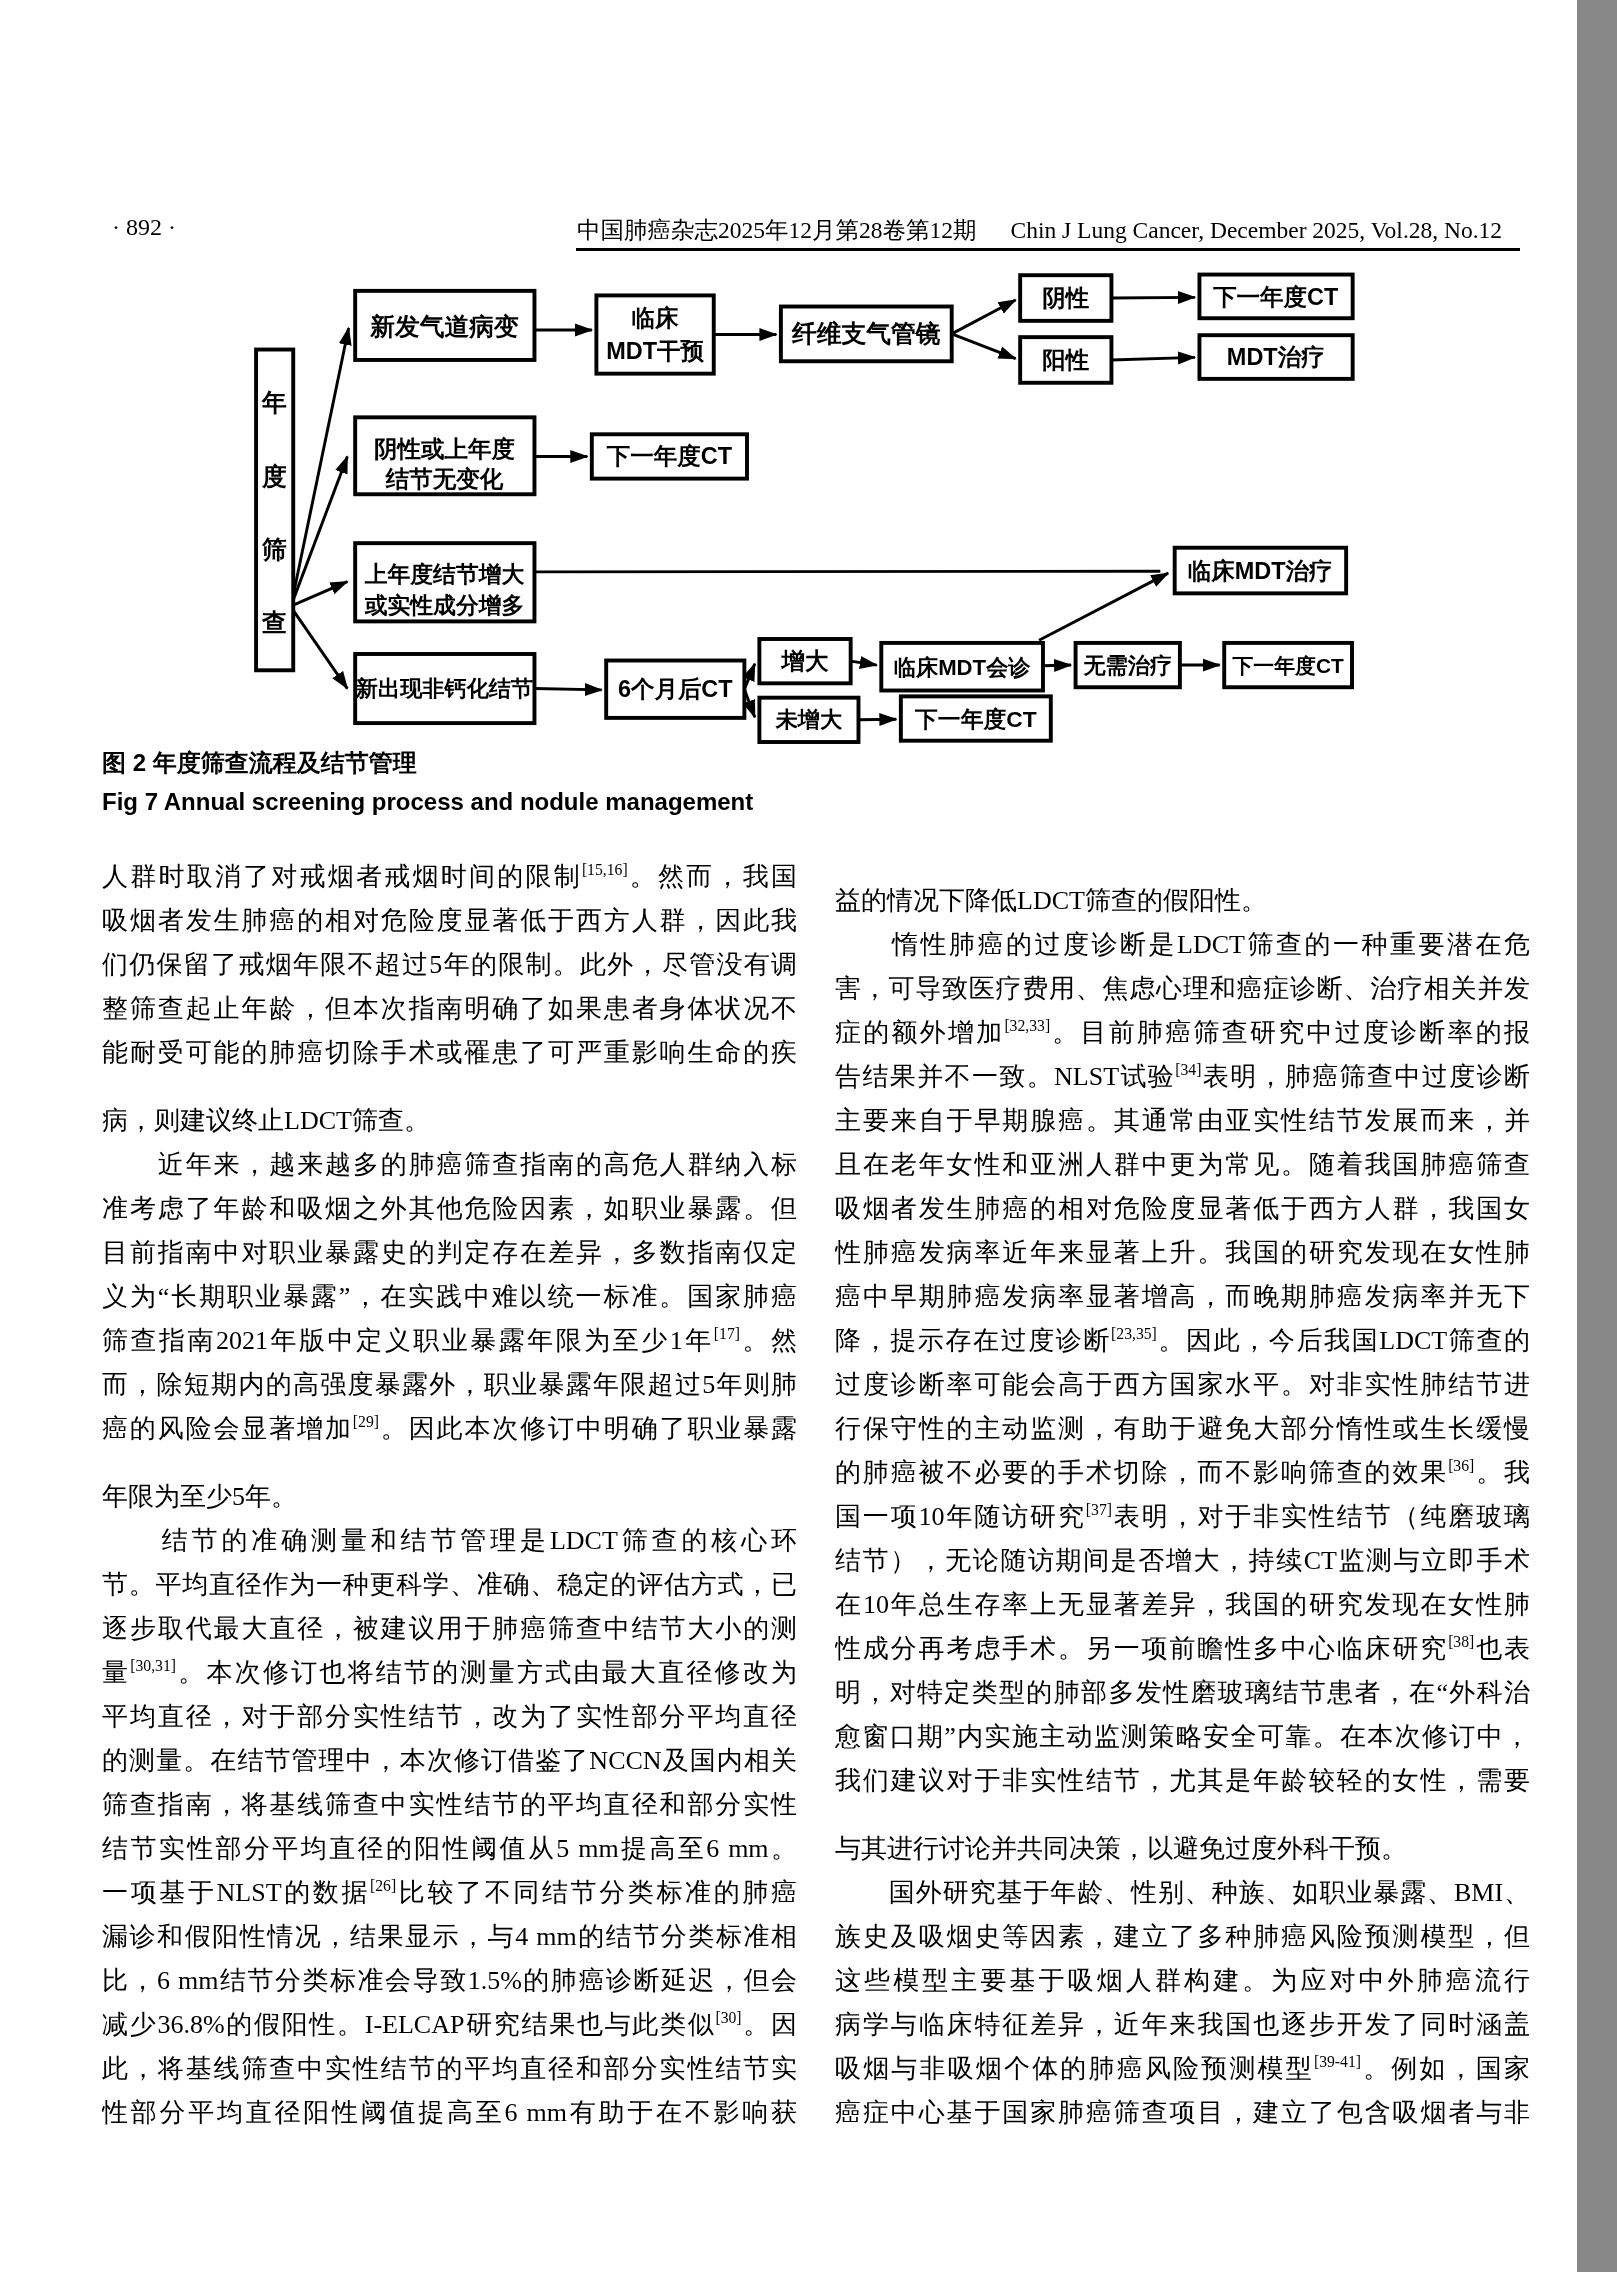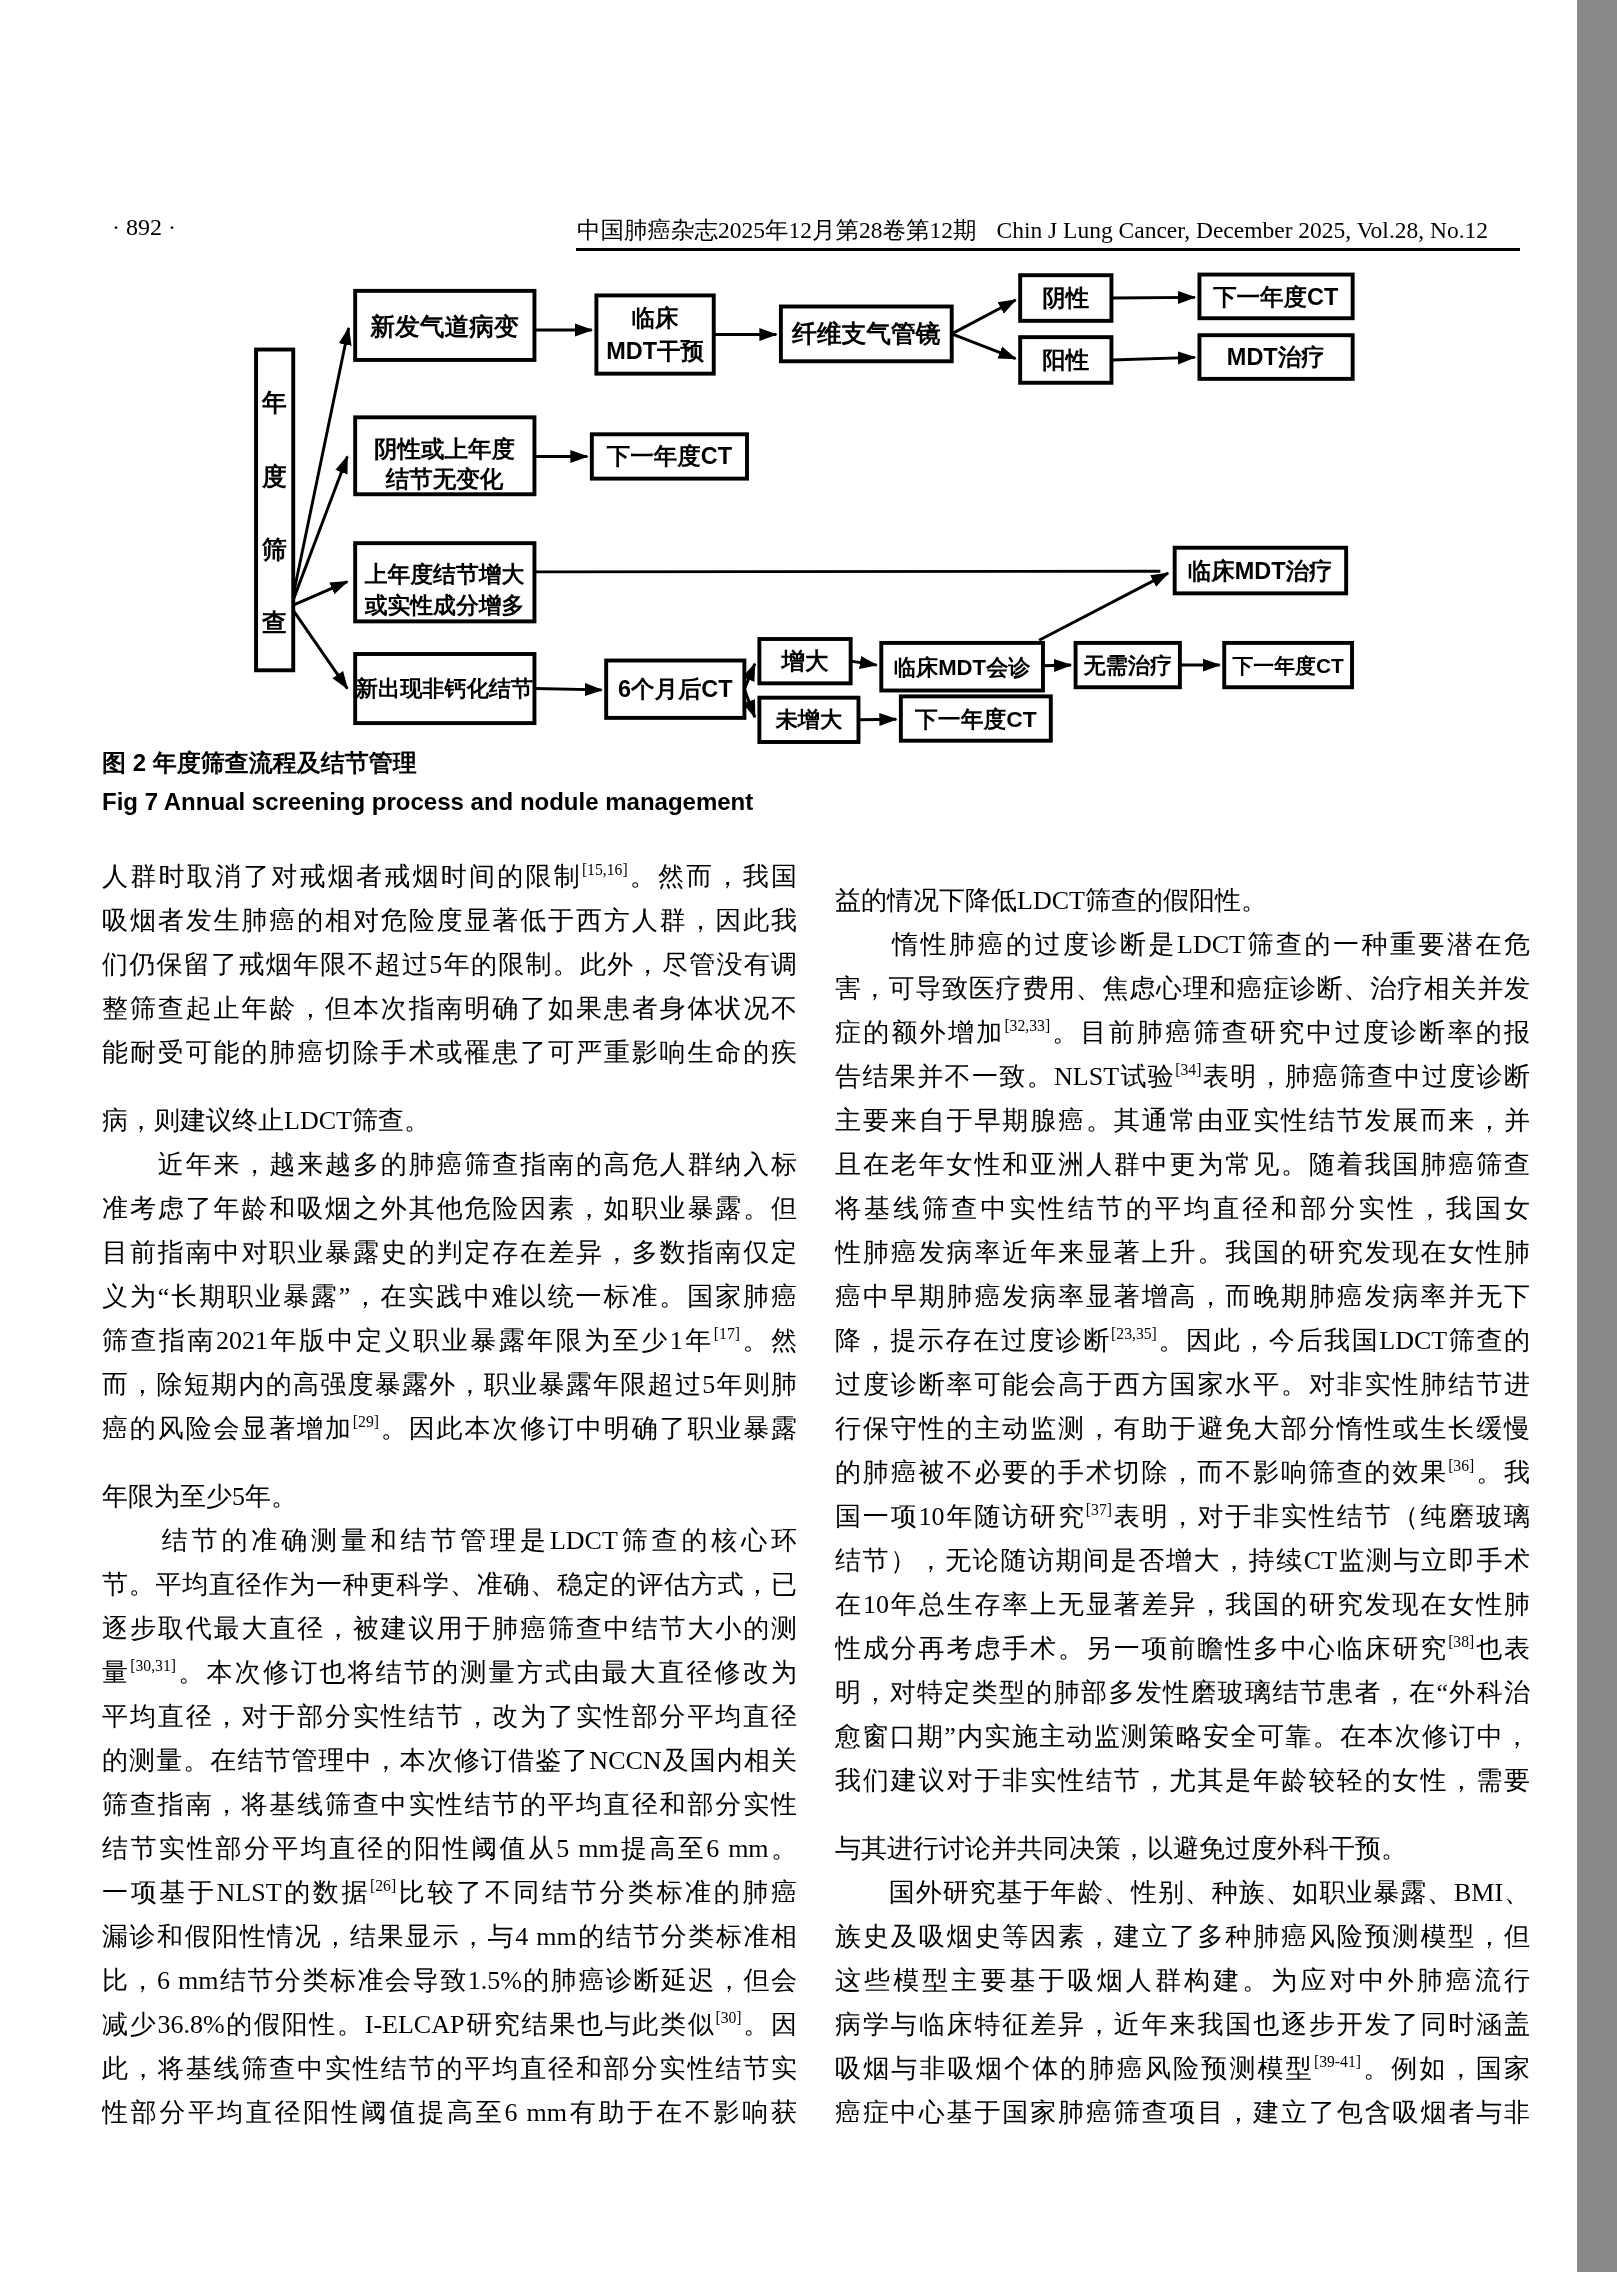--- a/index.html
+++ b/index.html
@@ -2,21 +2,21 @@
 <html style="font-size:10.4px"><head>
 <meta charset="utf-8">
 <style>
   html,body{margin:0;padding:0;background:#888;}
   .page{position:relative;width:1577px;height:2273px;background:#ffffff;color:#000;
         font-family:"Liberation Serif","DejaVu Serif",serif;overflow:hidden;}
 
   
   .hdr-num{position:absolute;left:112px;top:214px;font-size:24px;}
   .hdr-journal{position:absolute;left:577px;top:214px;font-size:23.5px;white-space:nowrap;}
-  .hdr-journal .en{margin-left:20px;}
+  .hdr-journal .en{margin-left:34px;}
   .hdr-rule{position:absolute;left:576px;top:248px;width:944px;height:2.6px;background:#000;}
 
   
   .flowchart{position:absolute;left:215px;top:266px;width:1167px;height:480px;}
   .flowchart text{font-family:"Liberation Sans","DejaVu Sans",sans-serif;font-weight:700;fill:#000;}
   .flowchart rect{fill:#fff;stroke:#000;stroke-width:6px;}
   .flowchart .con{stroke:#000;stroke-width:4.5px;fill:none;}
 
   
   .caption{position:absolute;left:102px;top:743px;font-family:"Liberation Sans","DejaVu Sans",sans-serif;
@@ -172,21 +172,21 @@
       <div class="line">性部分平均直径阳性阈值提高至6 mm有助于在不影响获</div>
     </div>
   <div class="col col-right">
       <div class="line pend">益的情况下降低LDCT筛查的假阳性。</div>
       <div class="line">　　惰性肺癌的过度诊断是LDCT筛查的一种重要潜在危</div>
       <div class="line">害，可导致医疗费用、焦虑心理和癌症诊断、治疗相关并发</div>
       <div class="line">症的额外增加<sup>[32,33]</sup>。目前肺癌筛查研究中过度诊断率的报</div>
       <div class="line">告结果并不一致。NLST试验<sup>[34]</sup>表明，肺癌筛查中过度诊断</div>
       <div class="line">主要来自于早期腺癌。其通常由亚实性结节发展而来，并</div>
       <div class="line">且在老年女性和亚洲人群中更为常见。随着我国肺癌筛查</div>
-      <div class="line">将基线筛查中实性结节的平均直径和部分实性，我国女</div>
+      <div class="line">吸烟者发生肺癌的相对危险度显著低于西方人群，我国女</div>
       <div class="line">性肺癌发病率近年来显著上升。我国的研究发现在女性肺</div>
       <div class="line">癌中早期肺癌发病率显著增高，而晚期肺癌发病率并无下</div>
       <div class="line">降，提示存在过度诊断<sup>[23,35]</sup>。因此，今后我国LDCT筛查的</div>
       <div class="line">过度诊断率可能会高于西方国家水平。对非实性肺结节进</div>
       <div class="line">行保守性的主动监测，有助于避免大部分惰性或生长缓慢</div>
       <div class="line">的肺癌被不必要的手术切除，而不影响筛查的效果<sup>[36]</sup>。我</div>
       <div class="line">国一项10年随访研究<sup>[37]</sup>表明，对于非实性结节（纯磨玻璃</div>
       <div class="line">结节），无论随访期间是否增大，持续CT监测与立即手术</div>
       <div class="line">在10年总生存率上无显著差异，我国的研究发现在女性肺</div>
       <div class="line">性成分再考虑手术。另一项前瞻性多中心临床研究<sup>[38]</sup>也表</div>

